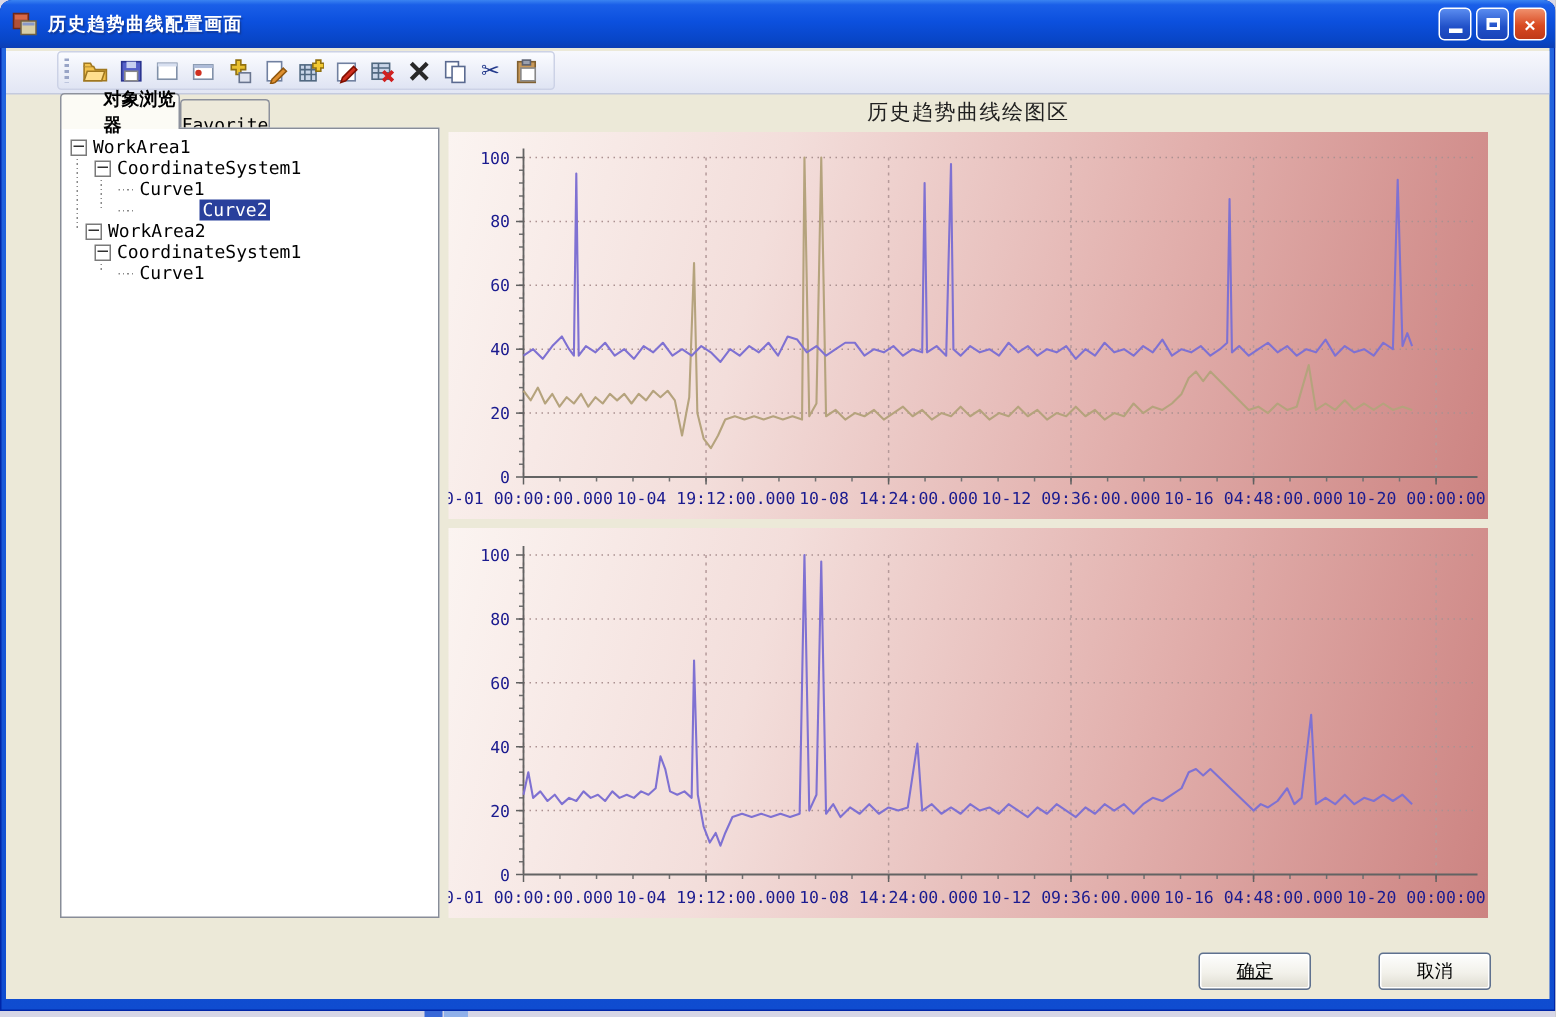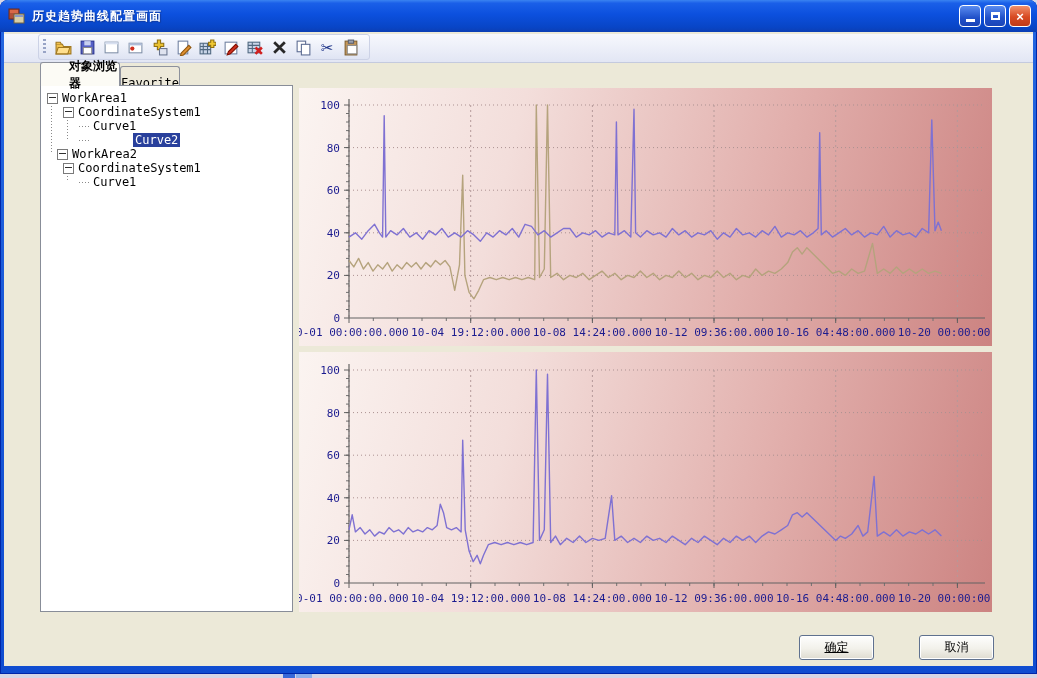--- a/index.html
+++ b/index.html
@@ -219,20 +219,21 @@
             <span class="tree-label">CoordinateSystem1</span>
           </div>
           <div class="tree-row" style="padding-left: 38px;">
             <span class="stub"></span>
             <span class="tree-label">Curve1</span>
           </div>
         </div>
     </div>
 
     <div id="chart-region">
+      <div id="chart-title">历史趋势曲线绘图区</div>
       <div class="chart-panel" id="chart-top">
         <svg width="693" height="258">
             <line x1="50.0" y1="17" x2="50.0" y2="230" stroke="#b59a9a" stroke-dasharray="2 3" stroke-width="1"></line>
             <line x1="171.7" y1="17" x2="171.7" y2="230" stroke="#b59a9a" stroke-dasharray="2 3" stroke-width="1"></line>
             <line x1="293.4" y1="17" x2="293.4" y2="230" stroke="#b59a9a" stroke-dasharray="2 3" stroke-width="1"></line>
             <line x1="415.0" y1="17" x2="415.0" y2="230" stroke="#b59a9a" stroke-dasharray="2 3" stroke-width="1"></line>
             <line x1="536.7" y1="17" x2="536.7" y2="230" stroke="#b59a9a" stroke-dasharray="2 3" stroke-width="1"></line>
             <line x1="658.4" y1="17" x2="658.4" y2="230" stroke="#b59a9a" stroke-dasharray="2 3" stroke-width="1"></line>
             <line x1="50" y1="187.4" x2="684" y2="187.4" stroke="#ab9191" stroke-dasharray="1 3" stroke-width="1"></line>
             <line x1="50" y1="144.8" x2="684" y2="144.8" stroke="#ab9191" stroke-dasharray="1 3" stroke-width="1"></line>

